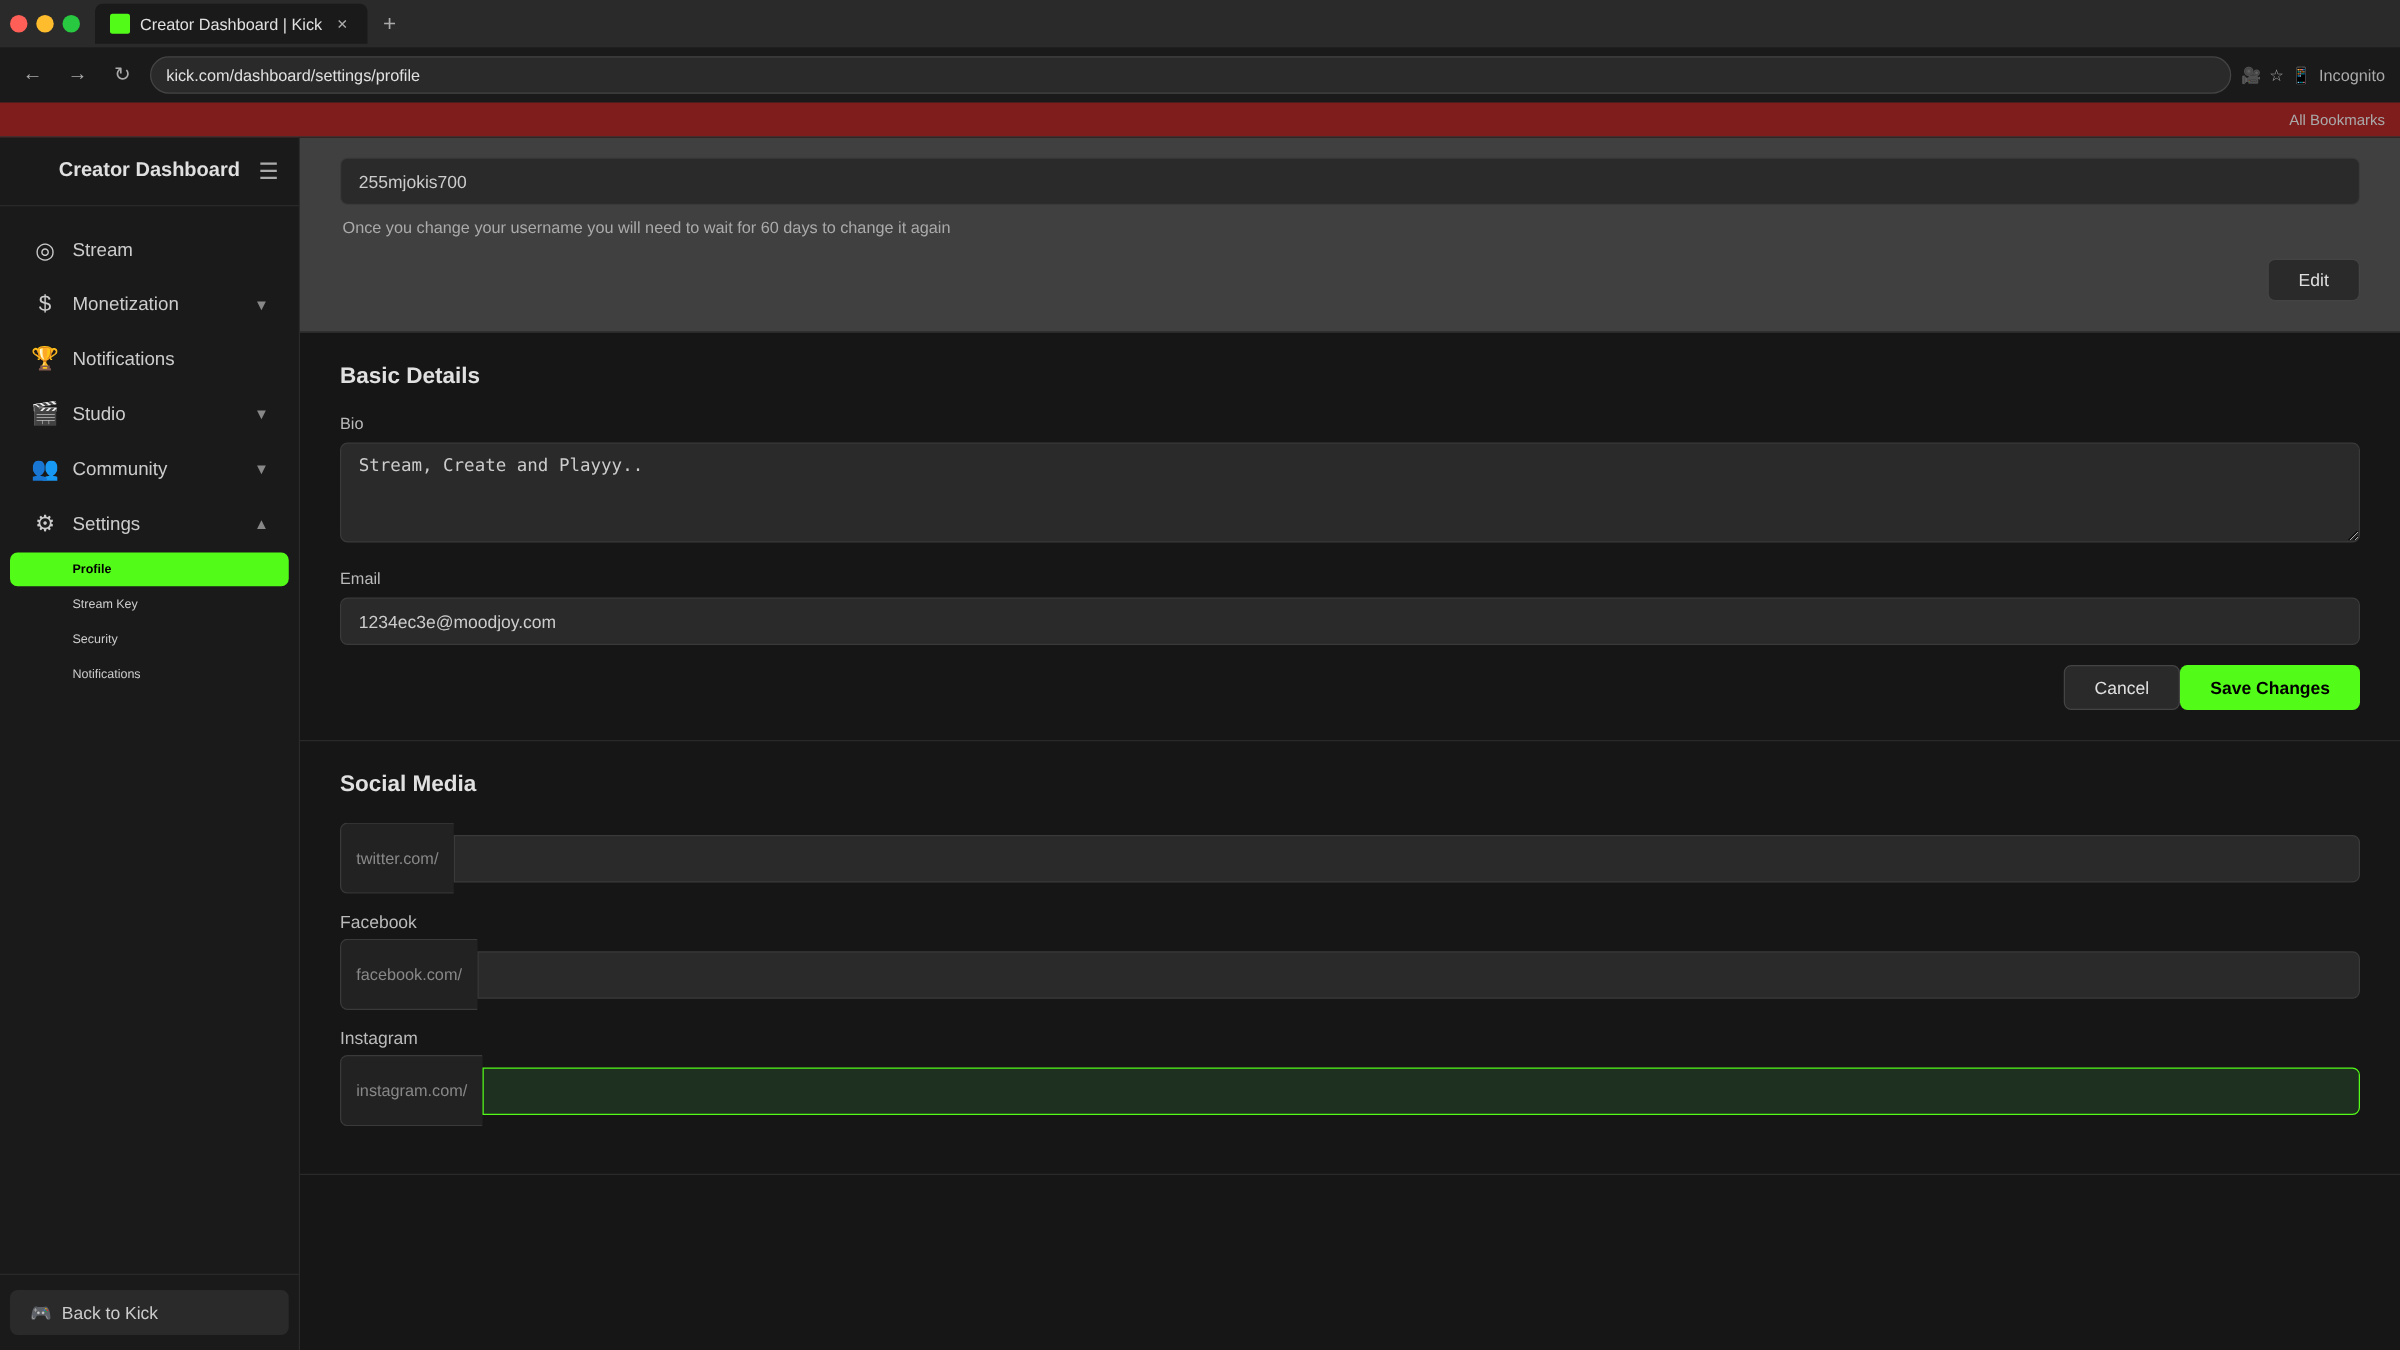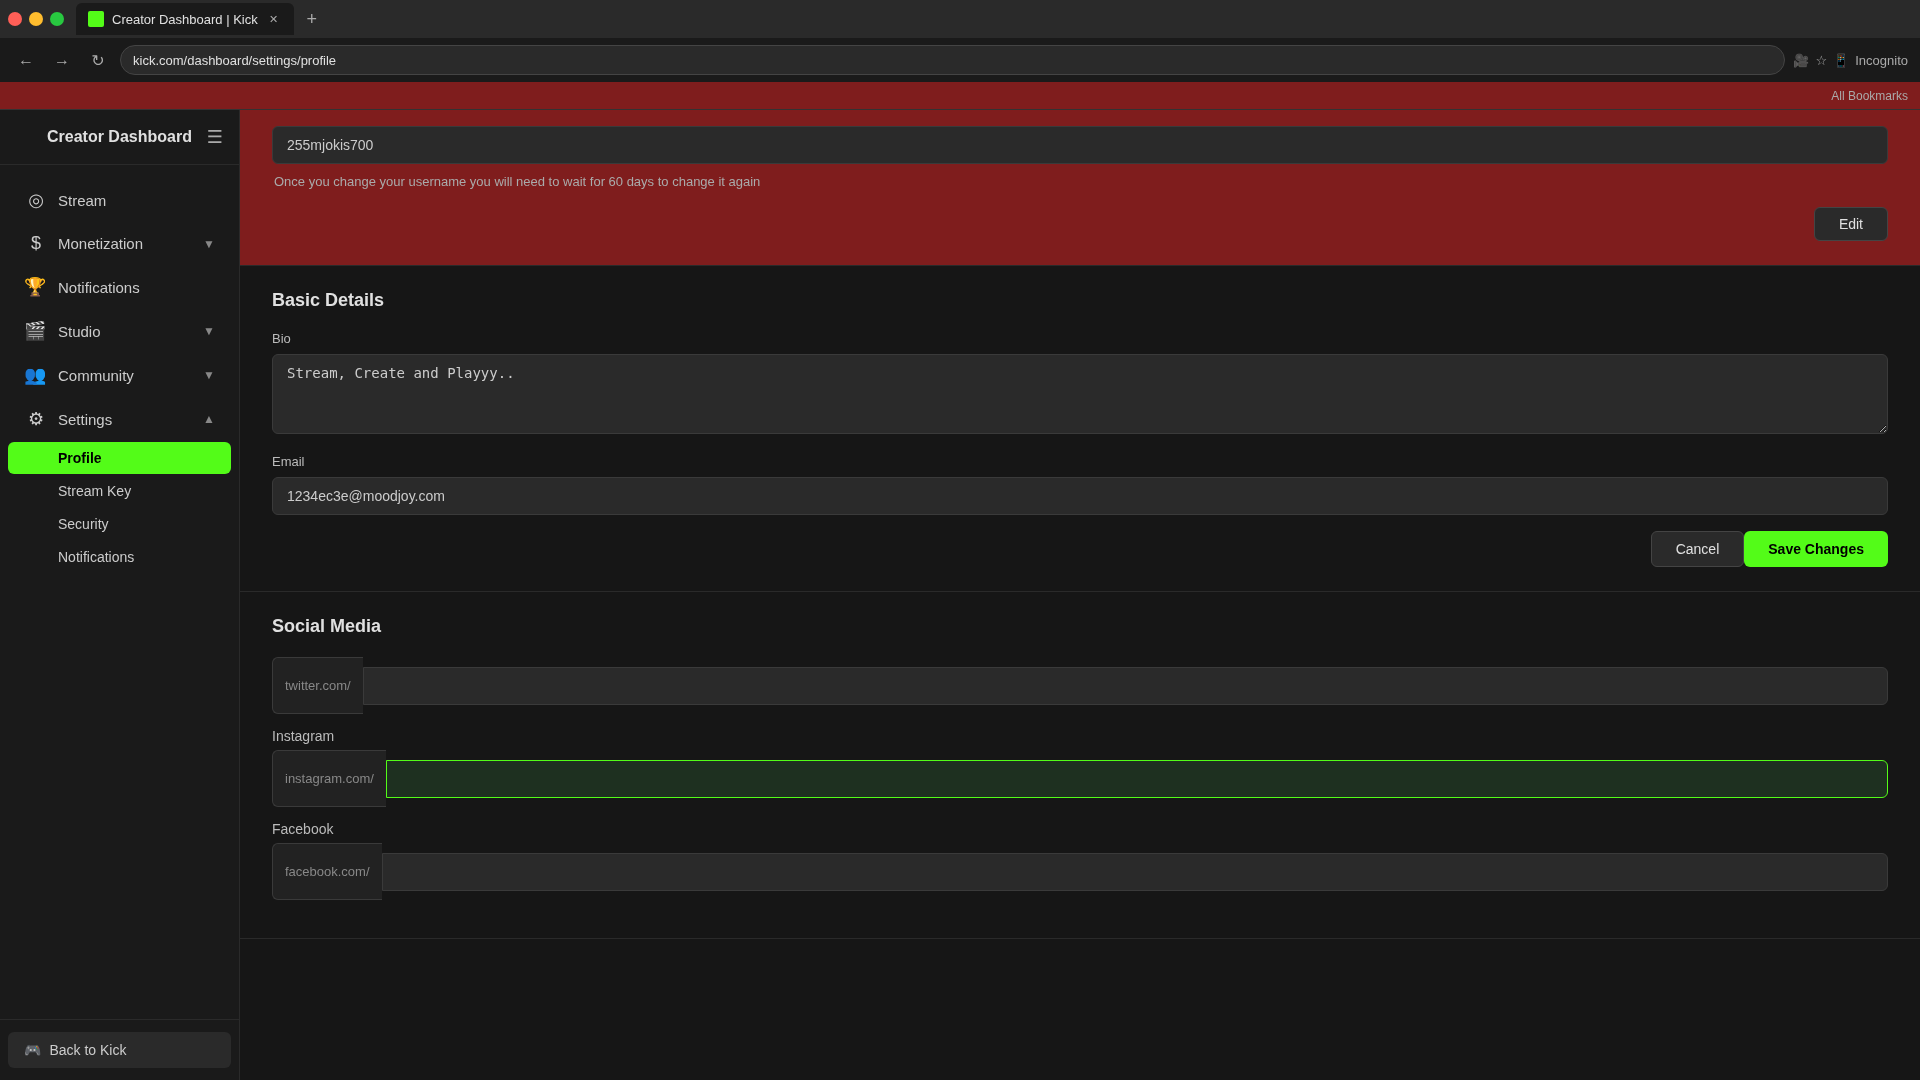--- a/index.html
+++ b/index.html
@@ -177,21 +177,21 @@
     }
     .nav-item-icon { font-size: 18px; width: 24px; text-align: center; }
     .nav-item-label { flex: 1; }
     .nav-item-chevron { font-size: 12px; color: #888; }
     .nav-sub-item {
       display: flex;
       padding: 8px 16px 8px 50px;
       cursor: pointer;
       margin: 1px 8px;
       border-radius: 6px;
-      font-size: 14px;
+      font-size: 10px;
       color: #ccc;
     }
     .nav-sub-item.active { background: #53fc18; color: #000; font-weight: 600; }
 
     .sidebar-footer {
       padding: 12px 8px;
       border-top: 1px solid #2a2a2a;
     }
     .back-to-kick-btn {
       display: flex;
@@ -210,21 +210,21 @@
     
     .main-content {
       flex: 1;
       background: #161616;
       overflow-y: auto;
       padding: 0;
     }
 
     
     .username-section {
-      background: #7f1d1d;
+      background: #404040;
       border-bottom: 1px solid #2a2a2a;
       padding: 16px 32px;
       display: flex;
       flex-direction: column;
       gap: 10px;
     }
     .username-field {
       flex: 1;
       background: #2a2a2a;
       border: 1px solid #3a3a3a;
@@ -488,29 +488,29 @@
       <div class="section-title">Social Media</div>
 
       <div class="social-field-group">
         <div class="social-row">
           <span class="social-prefix">twitter.com/</span>
           <input class="social-input" type="text" style="">
         </div>
       </div>
 
       <div class="social-field-group">
+        <div class="social-label">Facebook</div>
+        <div class="social-row">
+          <span class="social-prefix">facebook.com/</span>
+          <input class="social-input" type="text" style="">
+        </div>
+      </div>
+
+      <div class="social-field-group">
         <div class="social-label">Instagram</div>
         <div class="social-row">
           <span class="social-prefix">instagram.com/</span>
           <input class="social-input highlighted" type="text" style="">
         </div>
       </div>
-
-      <div class="social-field-group">
-        <div class="social-label">Facebook</div>
-        <div class="social-row">
-          <span class="social-prefix">facebook.com/</span>
-          <input class="social-input" type="text" style="">
-        </div>
-      </div>
     </div>
   </div>
 </div>
 
 </body></html>

